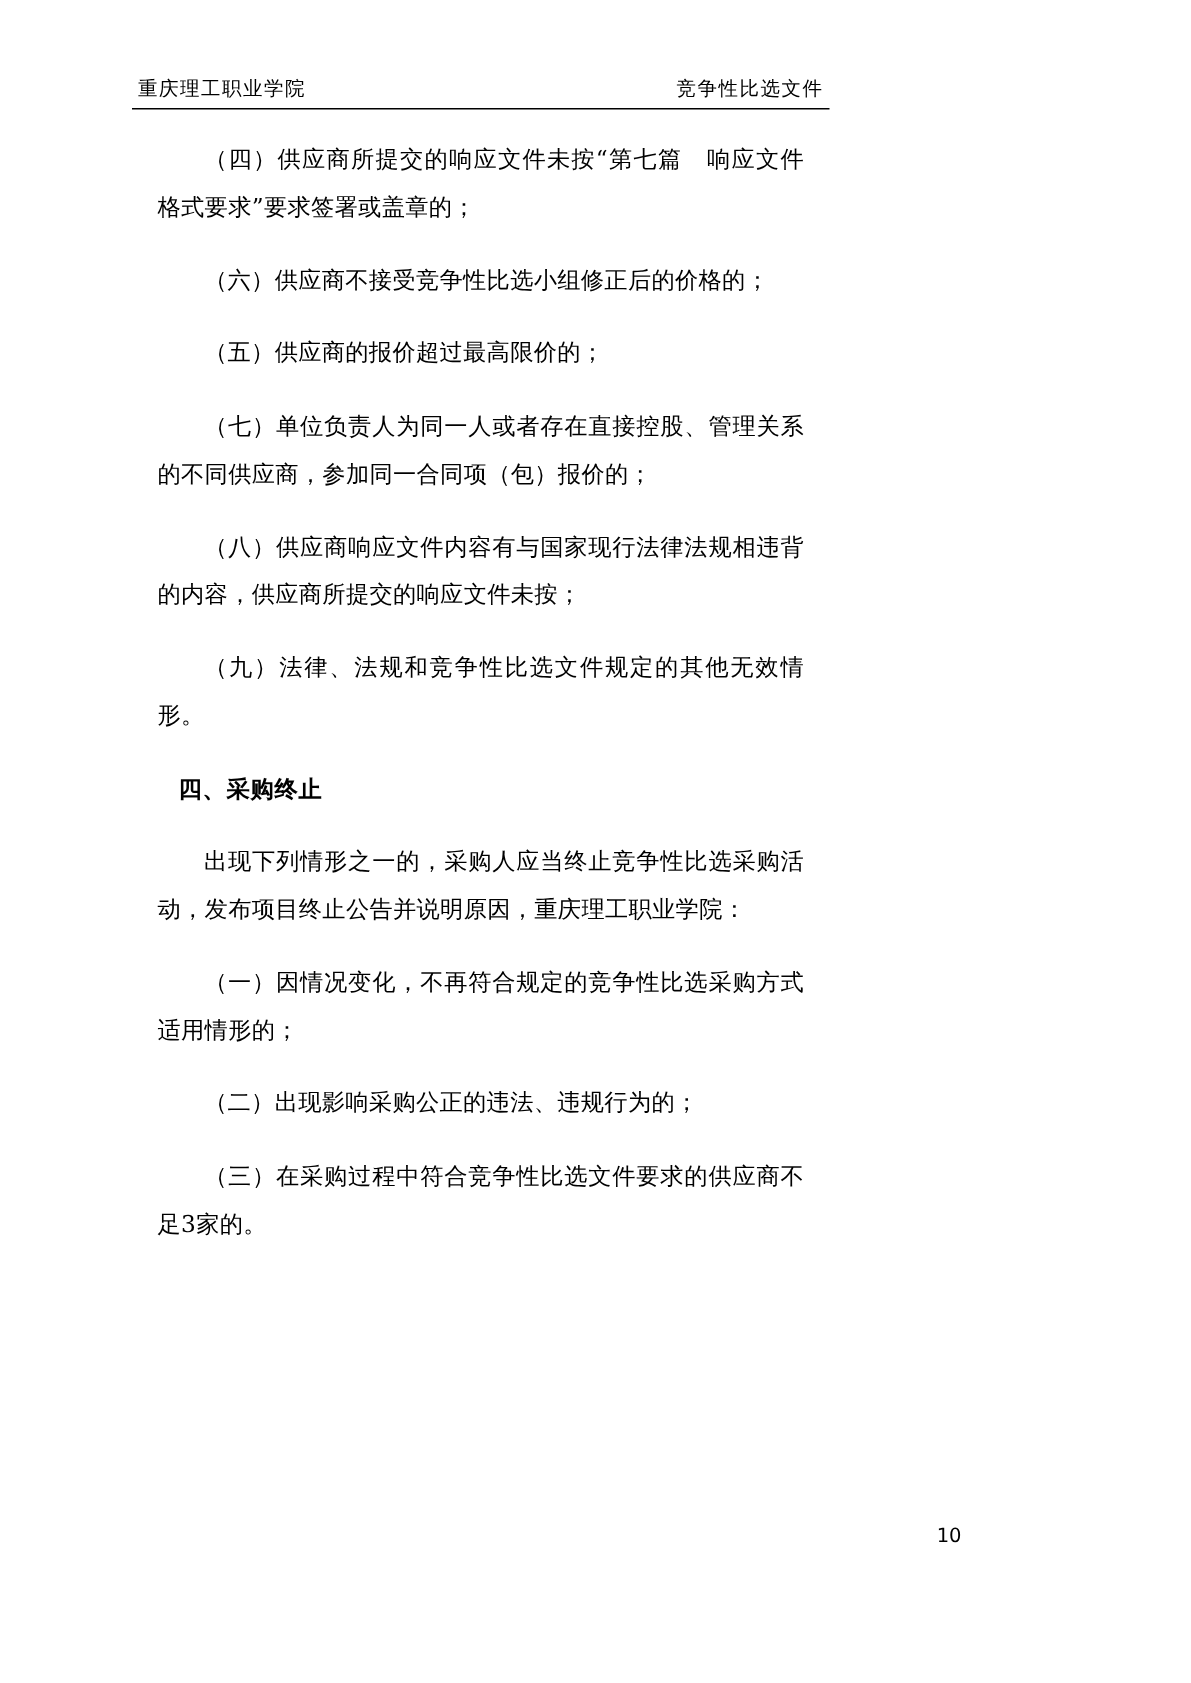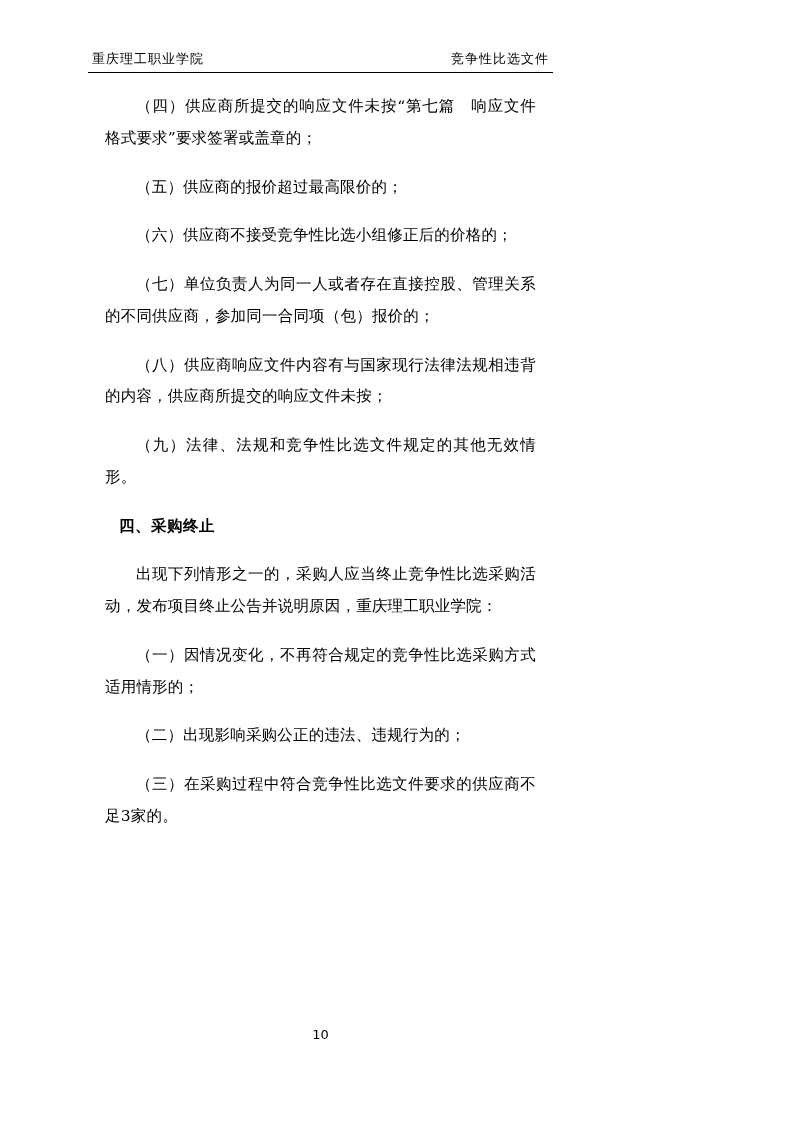--- a/index.html
+++ b/index.html
@@ -55,41 +55,41 @@
     font-weight: bold;
     font-family: "DejaVu Sans", "Liberation Sans", sans-serif;
     font-size: 15.5px;
     letter-spacing: 0.5px;
   }
   
   .footer {
     position: absolute;
     left: 0;
     right: 0;
-    bottom: 80px;
-    text-align: center;
+    bottom: 90px;
+    text-align: right;
     font-size: 13px;
     font-family: "DejaVu Sans", "Liberation Sans", sans-serif;
   }
 </style>
 </head>
 <body>
 
 <div class="page">
 
   <div class="header">
     <span class="header-left">重庆理工职业学院</span>
     <span class="header-right">竞争性比选文件</span>
   </div>
 
   <div class="content">
 
     <p class="para">（四）供应商所提交的响应文件未按“第七篇　响应文件格式要求”要求签署或盖章的；</p>
+    <p class="para">（六）供应商不接受竞争性比选小组修正后的价格的；</p>
     <p class="para">（五）供应商的报价超过最高限价的；</p>
-    <p class="para">（六）供应商不接受竞争性比选小组修正后的价格的；</p>
     <p class="para">（七）单位负责人为同一人或者存在直接控股、管理关系的不同供应商，参加同一合同项（包）报价的；</p>
     <p class="para">（八）供应商响应文件内容有与国家现行法律法规相违背的内容，供应商所提交的响应文件未按；</p>
     <p class="para">（九）法律、法规和竞争性比选文件规定的其他无效情形。</p>
 
     <p class="section-title">四、采购终止</p>
 
     <p class="para">出现下列情形之一的，采购人应当终止竞争性比选采购活动，发布项目终止公告并说明原因，重庆理工职业学院：</p>
     <p class="para">（一）因情况变化，不再符合规定的竞争性比选采购方式适用情形的；</p>
     <p class="para">（二）出现影响采购公正的违法、违规行为的；</p>
     <p class="para">（三）在采购过程中符合竞争性比选文件要求的供应商不足3家的。</p>

